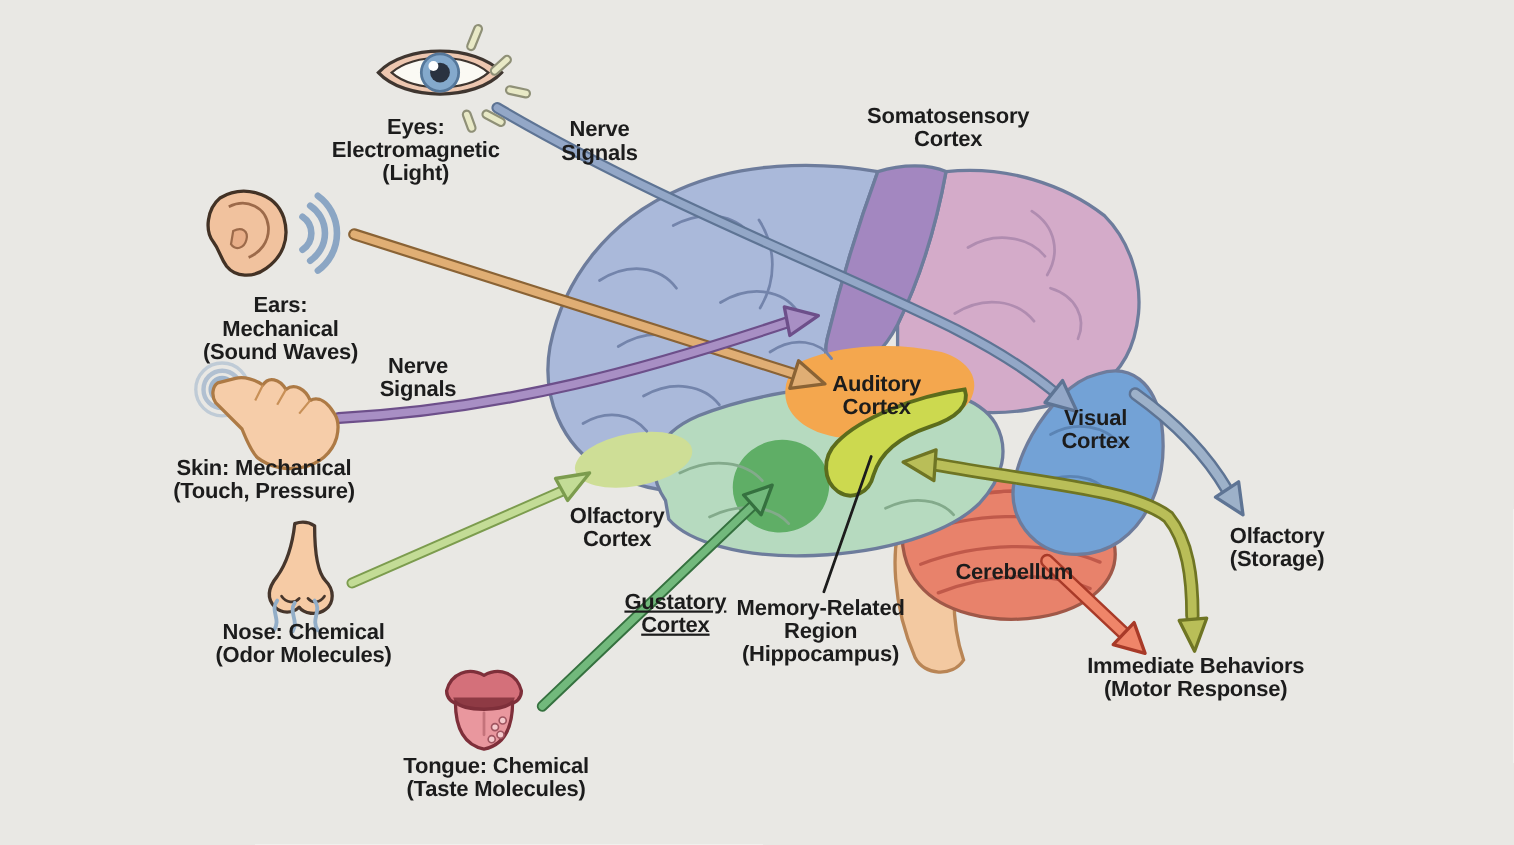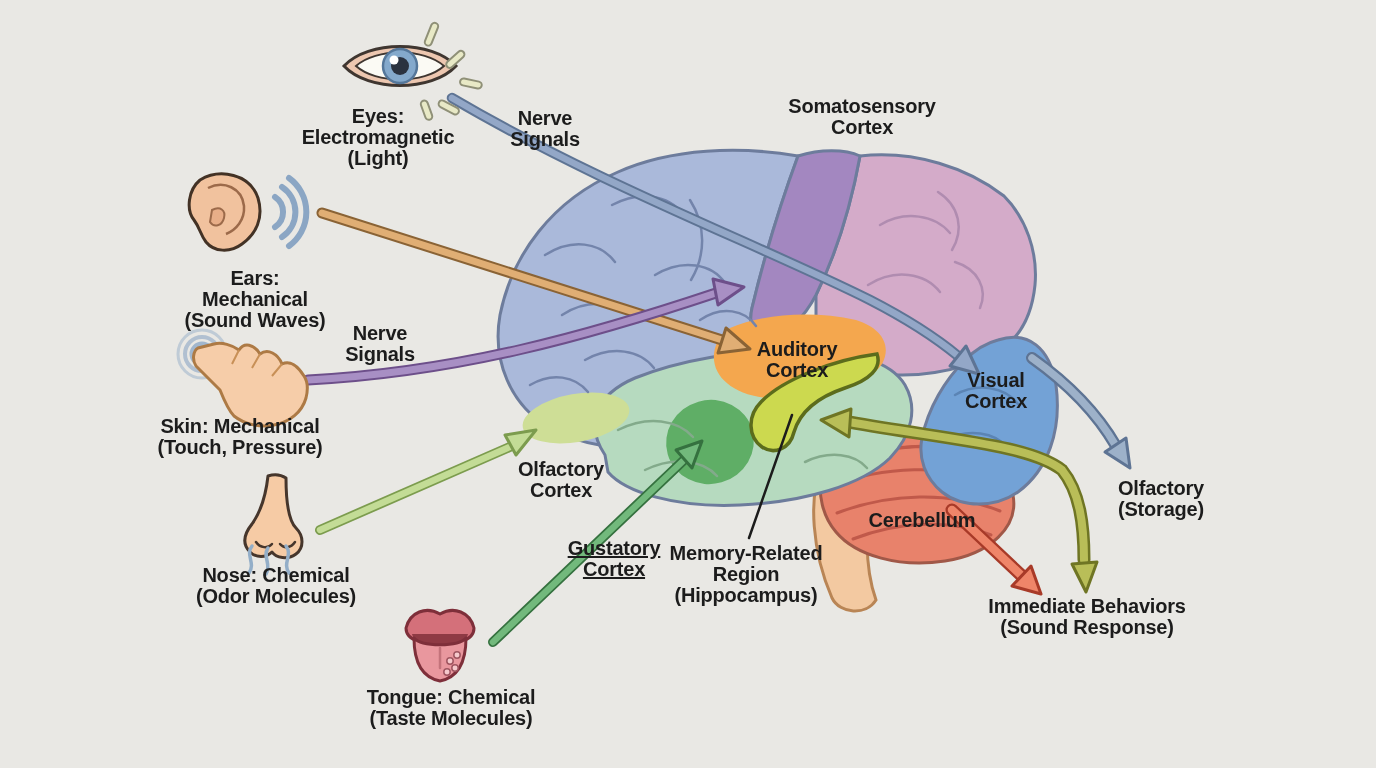--- a/index.html
+++ b/index.html
@@ -229,15 +229,15 @@
 Cortex</div>
   <div class="label" style="left:614px; top:538px;text-decoration:underline;">Gustatory
 Cortex</div>
   <div class="label" style="left:746px; top:543px;">Memory-Related
 Region
 (Hippocampus)</div>
   <div class="label" style="left:922px; top:470px;margin-top:40px;">Cerebellum</div>
   <div class="label" style="left:1161px; top:478px;">Olfactory
 (Storage)</div>
   <div class="label" style="left:1087px; top:596px;">Immediate Behaviors
-(Sound Response)</div>
+(Motor Response)</div>
 
 </div>
 
 </body></html>

